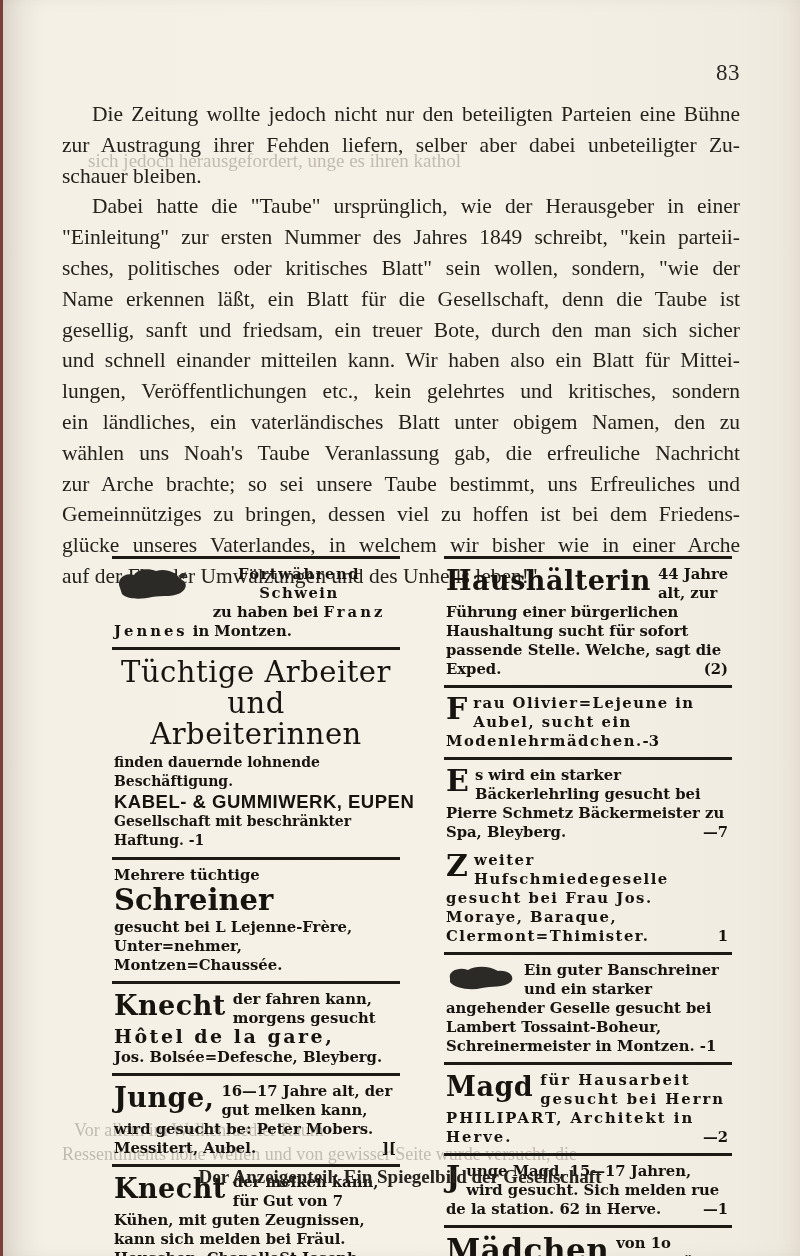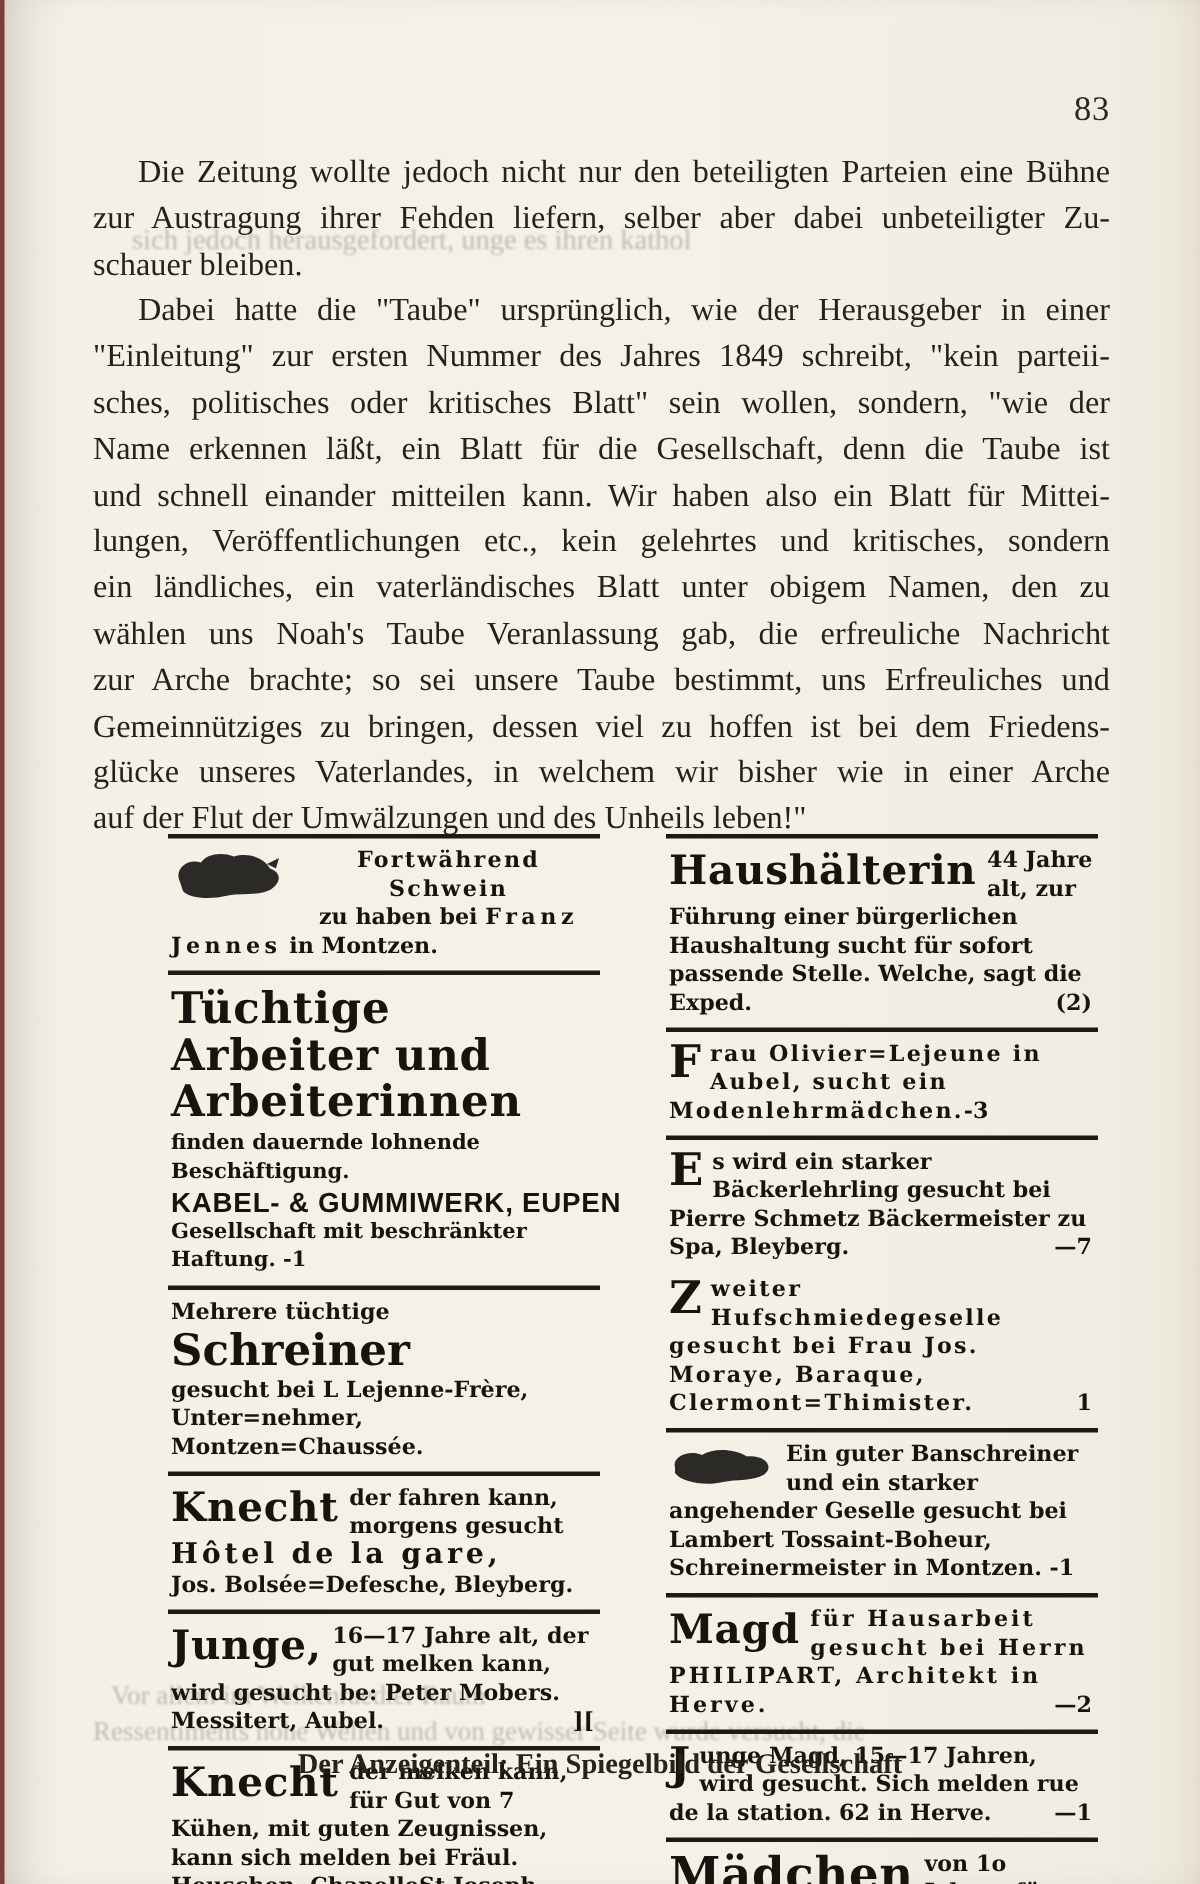--- a/index.html
+++ b/index.html
@@ -53,21 +53,21 @@
     float:left;font-weight:bold;font-size:27px;line-height:30px;
     margin:2px 7px 0 0;letter-spacing:.5px;
   }
   .dropword.small{font-size:31px;}
   .dropcap{
     float:left;font-weight:bold;font-size:30px;line-height:30px;
     margin:1px 6px 0 0;
   }
   .num{position:absolute;right:2px;bottom:0;font-weight:bold;}
   .bigtitle{
-    font-weight:bold;font-size:29px;line-height:31px;
+    font-weight:normal;font-size:29px;line-height:31px;text-align:center;
     letter-spacing:.5px;margin:2px 0 3px 0;
   }
   .midtitle{
     font-weight:bold;font-size:23px;line-height:26px;text-align:center;
     letter-spacing:.5px;margin:2px 0 3px 0;
   }
   .schreiner-title{font-weight:bold;font-size:29px;line-height:30px;text-align:left;margin:1px 0 2px 0;}
   .company{
     font-family:"Liberation Sans", sans-serif;font-weight:bold;
     font-size:18.5px;letter-spacing:.5px;text-align:center;margin:1px 0;
@@ -111,20 +111,21 @@
   <div class="ghost g-b2">Ressentiments hohe Wellen und von gewisser Seite wurde versucht, die</div>
 
   <div class="bodytext">
     <div class="bline indent">Die Zeitung wollte jedoch nicht nur den beteiligten Parteien eine Bühne</div>
     <div class="bline">zur Austragung ihrer Fehden liefern, selber aber dabei unbeteiligter Zu-</div>
     <div class="bline pend">schauer bleiben.</div>
     <div class="bline indent">Dabei hatte die "Taube" ursprünglich, wie der Herausgeber in einer</div>
     <div class="bline">"Einleitung" zur ersten Nummer des Jahres 1849 schreibt, "kein parteii-</div>
     <div class="bline">sches, politisches oder kritisches Blatt" sein wollen, sondern, "wie der</div>
     <div class="bline">Name erkennen läßt, ein Blatt für die Gesellschaft, denn die Taube ist</div>
+    <div class="bline">gesellig, sanft und friedsam, ein treuer Bote, durch den man sich sicher</div>
     <div class="bline">und schnell einander mitteilen kann. Wir haben also ein Blatt für Mittei-</div>
     <div class="bline">lungen, Veröffentlichungen etc., kein gelehrtes und kritisches, sondern</div>
     <div class="bline">ein ländliches, ein vaterländisches Blatt unter obigem Namen, den zu</div>
     <div class="bline">wählen uns Noah's Taube Veranlassung gab, die erfreuliche Nachricht</div>
     <div class="bline">zur Arche brachte; so sei unsere Taube bestimmt, uns Erfreuliches und</div>
     <div class="bline">Gemeinnütziges zu bringen, dessen viel zu hoffen ist bei dem Friedens-</div>
     <div class="bline">glücke unseres Vaterlandes, in welchem wir bisher wie in  einer Arche</div>
     <div class="bline pend">auf der Flut der Umwälzungen und des Unheils leben!"</div>
   </div>
 

